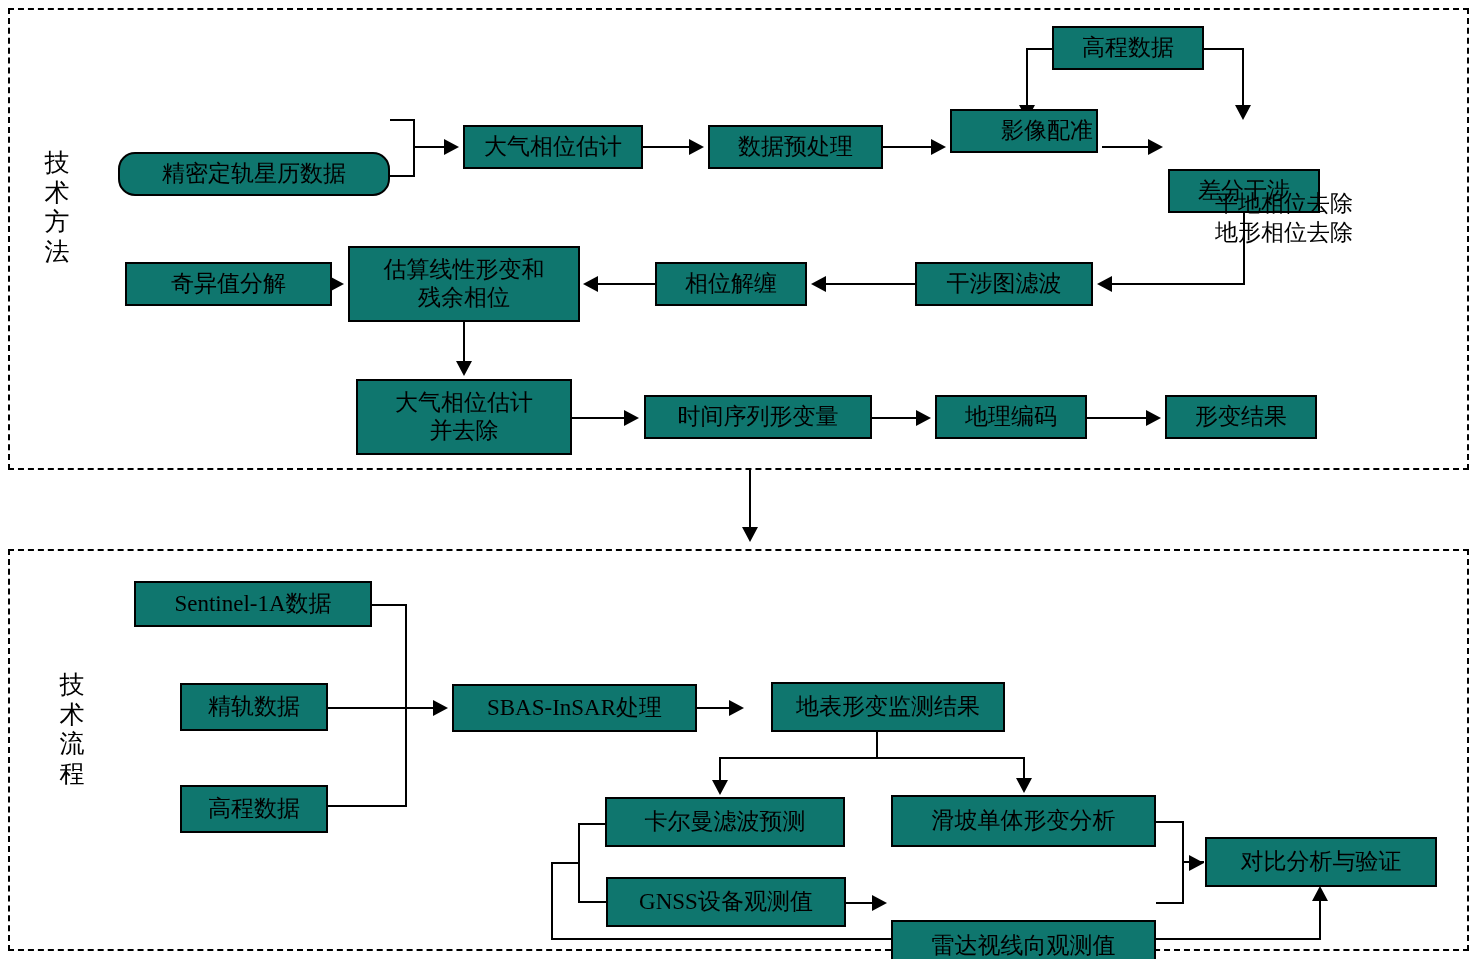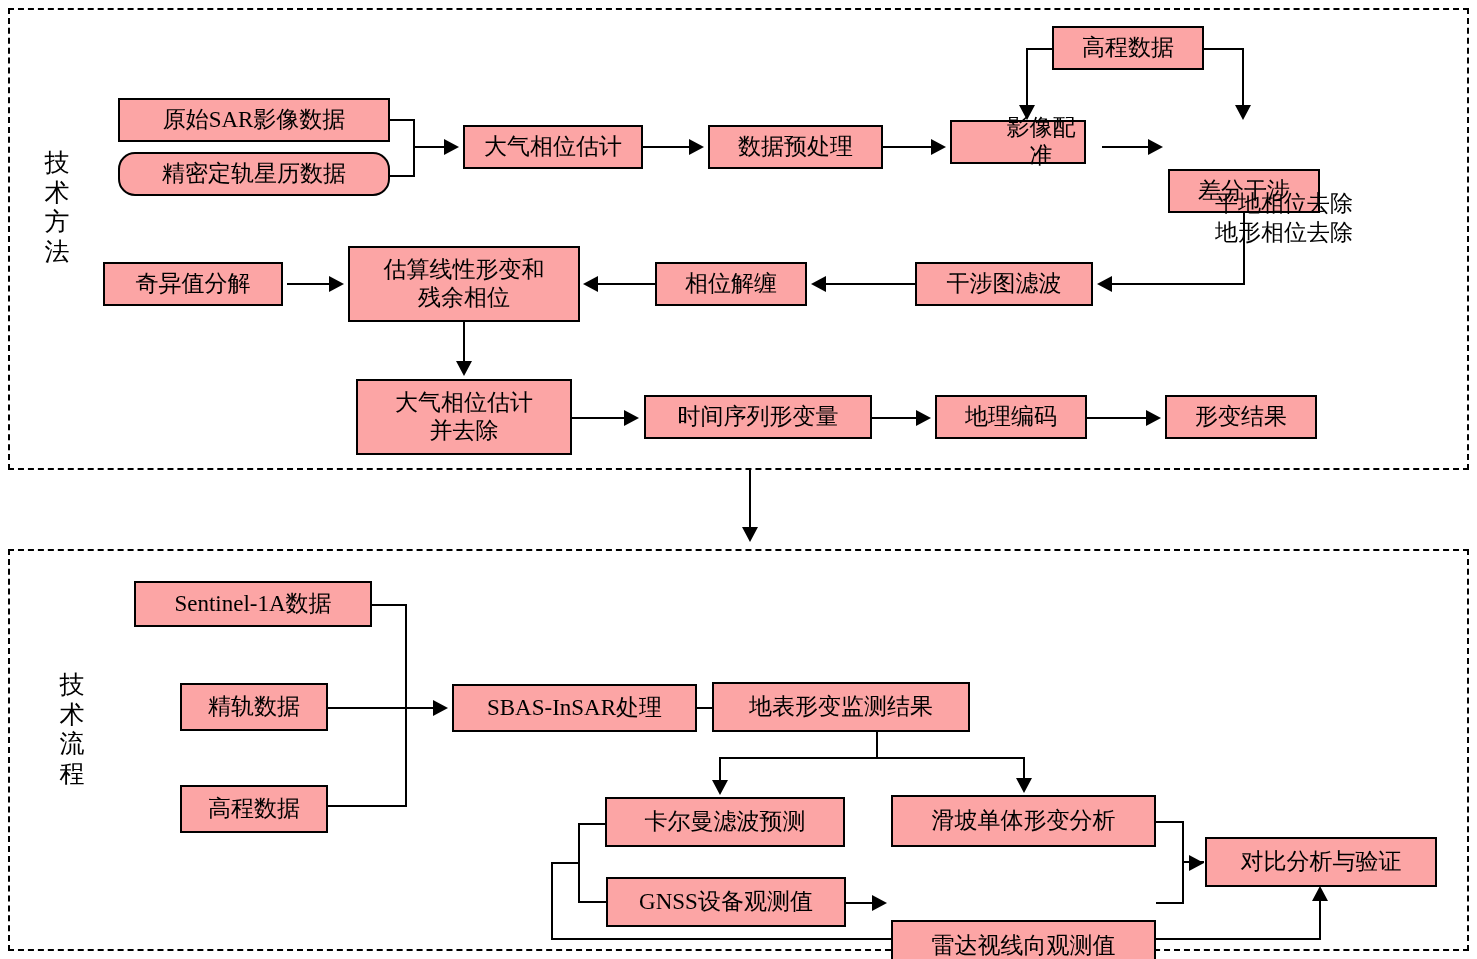--- a/index.html
+++ b/index.html
@@ -27,21 +27,21 @@
     color: #000000;
     text-align: center;
     writing-mode: horizontal-tb;
     white-space: pre-line;
     letter-spacing: 0;
   }
   .node {
     position: absolute;
     box-sizing: border-box;
     border: 2px solid #000000;
-    background: #fca5a5;
+    background: #0f766e;
     display: flex;
     align-items: center;
     justify-content: center;
     text-align: center;
     color: #000000;
     font-size: 23px;
     line-height: 1.22;
     z-index: 3;
     white-space: pre-line;
   }
@@ -91,38 +91,37 @@
 
 <div id="canvas">
 
   <div class="section-frame" style="left:8px; top:8px; width:1461px; height:462px;"></div>
 
   <div class="vlabel" style="left:40px; top:148px; width:34px;">技
 术
 方
 法</div>
 
-  <div class="node" style="left:118px; top:98px; width:272px; height:44px;">原始SAR影像数据</div>
 
   <div class="node" style="left:118px; top:152px; width:272px; height:44px;border-radius:17px;">精密定轨星历数据</div>
 
   <div class="node" style="left:463px; top:125px; width:180px; height:44px;">大气相位估计</div>
 
   <div class="node" style="left:708px; top:125px; width:175px; height:44px;">数据预处理</div>
 
   <div class="node" style="left:1052px; top:26px; width:152px; height:44px;">高程数据</div>
 
-  <div class="node" style="left:950px; top:120px; width:136px; height:44px;padding-left:46px;">影像配准</div>
+  <div class="node" style="left:950px; top:109px; width:148px; height:44px;padding-left:46px;">影像配准</div>
 
   <div class="node" style="left:1168px; top:125px; width:152px; height:44px;margin-top:44px;">差分干涉</div>
 
   <div class="note" style="left:1215px; top:190px; width:250px; text-align:left;">平地相位去除
 地形相位去除</div>
 
-  <div class="node" style="left:103px; top:262px; width:180px; height:44px;">奇异值分解</div>
+  <div class="node" style="left:125px; top:262px; width:207px; height:44px;">奇异值分解</div>
 
   <div class="node" style="left:348px; top:246px; width:232px; height:76px;">估算线性形变和
 残余相位</div>
 
   <div class="node" style="left:655px; top:262px; width:152px; height:44px;">相位解缠</div>
 
   <div class="node" style="left:915px; top:262px; width:178px; height:44px;">干涉图滤波</div>
 
   <div class="node" style="left:644px; top:395px; width:228px; height:44px;">时间序列形变量</div>
 
@@ -192,21 +191,21 @@
 程</div>
 
   <div class="node" style="left:134px; top:581px; width:238px; height:46px;">Sentinel-1A数据</div>
 
   <div class="node" style="left:180px; top:683px; width:148px; height:48px;">精轨数据</div>
 
   <div class="node" style="left:180px; top:785px; width:148px; height:48px;">高程数据</div>
 
   <div class="node" style="left:452px; top:684px; width:245px; height:48px;">SBAS-InSAR处理</div>
 
-  <div class="node" style="left:712px; top:682px; width:258px; height:50px;">地表形变监测结果</div>
+  <div class="node" style="left:771px; top:682px; width:234px; height:50px;">地表形变监测结果</div>
 
   <div class="node" style="left:605px; top:797px; width:240px; height:50px;">卡尔曼滤波预测</div>
 
   <div class="node" style="left:891px; top:795px; width:265px; height:52px;">滑坡单体形变分析</div>
 
   <div class="node" style="left:606px; top:877px; width:240px; height:50px;">GNSS设备观测值</div>
 
   <div class="node" style="left:891px; top:876px; width:265px; height:52px;margin-top:44px;">雷达视线向观测值</div>
 
   <div class="node" style="left:1205px; top:837px; width:232px; height:50px;">对比分析与验证</div>

